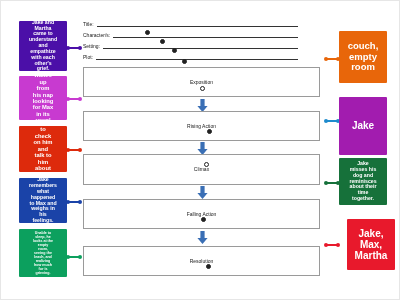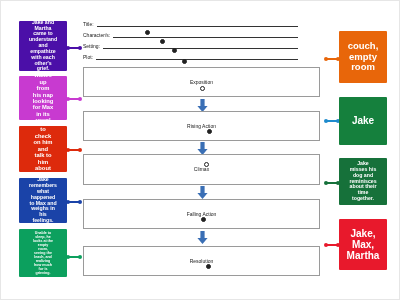--- a/index.html
+++ b/index.html
@@ -215,27 +215,27 @@
   <div class="conn" style="left:324px; top:57px; width:14px; background:#e8660a;">
     <span class="dot-a" style="background:#e8660a;"></span>
     <span class="dot-b" style="background:#e8660a;"></span>
   </div>
   <div class="note" style="left:338px; top:30px; width:48px; height:52px; background:#e8660a; font-size:9.5px;">couch, empty room</div>
 
   <div class="conn" style="left:324px; top:119px; width:14px; background:#1e8bcd;">
     <span class="dot-a" style="background:#1e8bcd;"></span>
     <span class="dot-b" style="background:#1e8bcd;"></span>
   </div>
-  <div class="note" style="left:338px; top:96px; width:48px; height:48px; background:#15803d; font-size:10px;">Jake</div>
+  <div class="note" style="left:338px; top:96px; width:48px; height:58px; background:#a21caf; font-size:10px;">Jake</div>
 
   <div class="conn" style="left:324px; top:181px; width:14px; background:#16713a;">
     <span class="dot-a" style="background:#16713a;"></span>
     <span class="dot-b" style="background:#16713a;"></span>
   </div>
   <div class="note" style="left:338px; top:157px; width:48px; height:47px; background:#16713a; font-size:5.2px;">Jake misses his dog and reminisces about their time together.</div>
 
   <div class="conn" style="left:324px; top:243px; width:14px; background:#e8192c;">
     <span class="dot-a" style="background:#e8192c;"></span>
     <span class="dot-b" style="background:#e8192c;"></span>
   </div>
-  <div class="note" style="left:338px; top:218px; width:48px; height:51px; background:#e8192c; font-size:10px;">Jake, Max, Martha</div>
+  <div class="note" style="left:346px; top:218px; width:48px; height:51px; background:#e8192c; font-size:10px;">Jake, Max, Martha</div>
 
 </div>
 
 </body></html>

